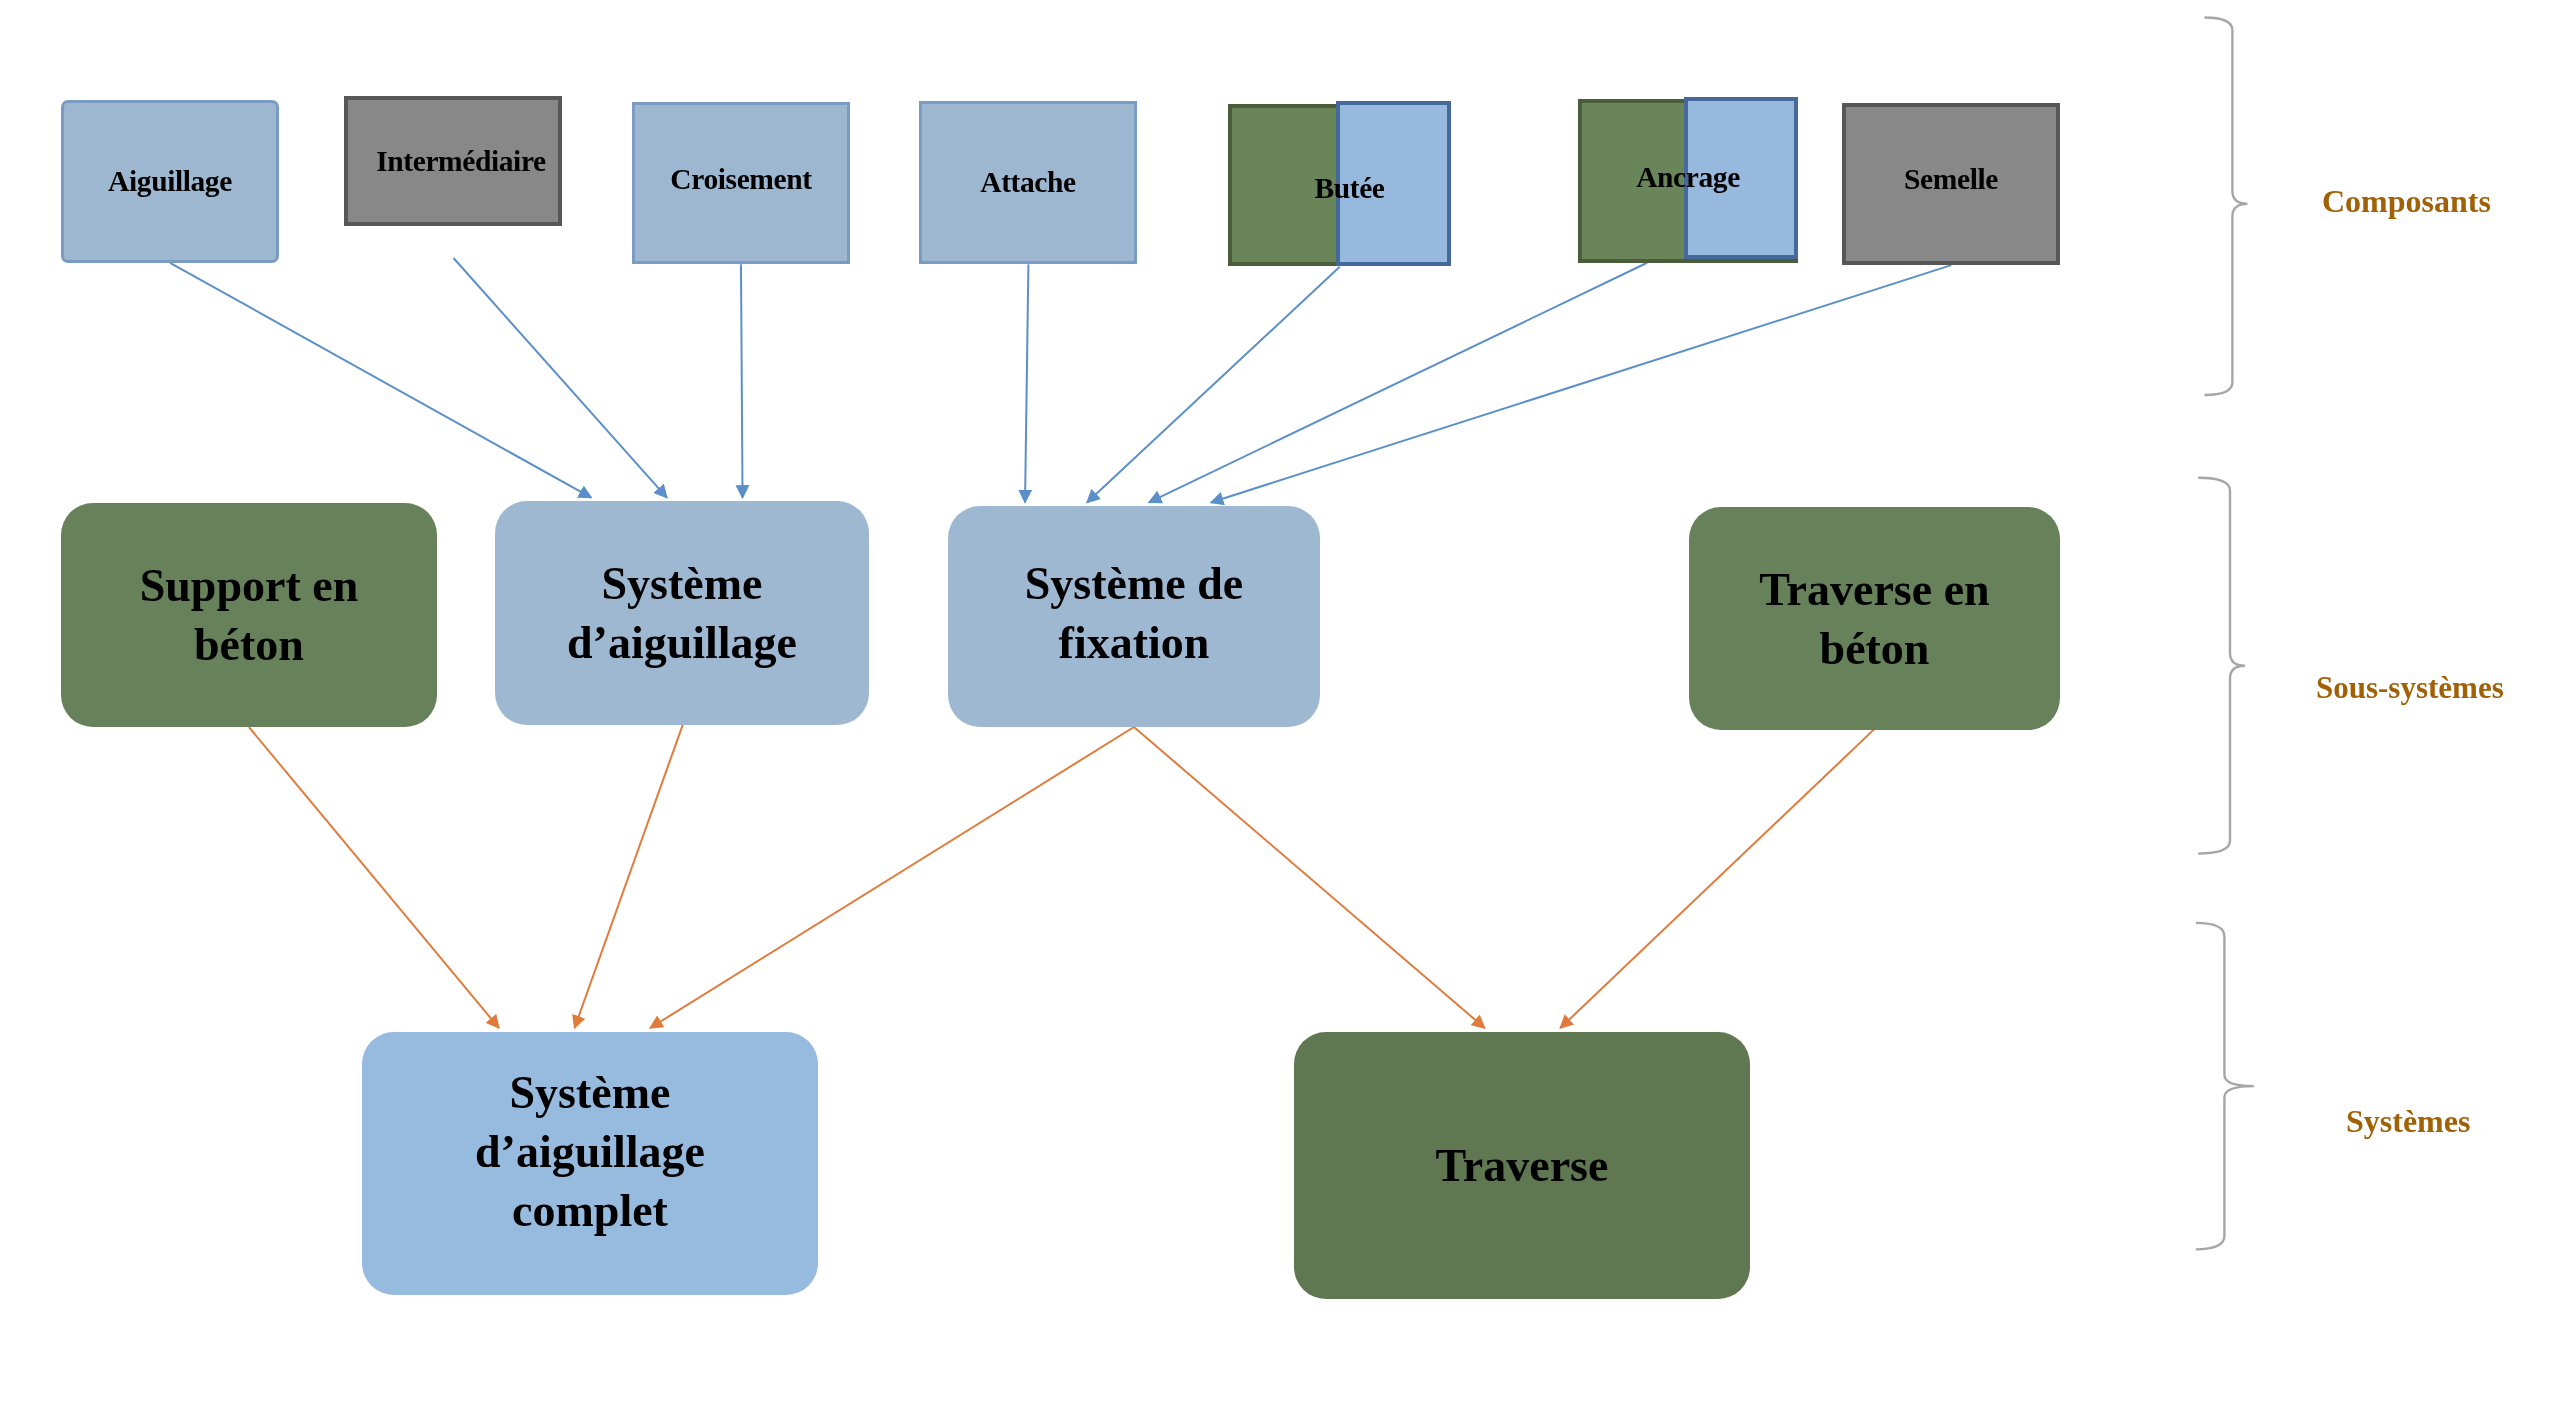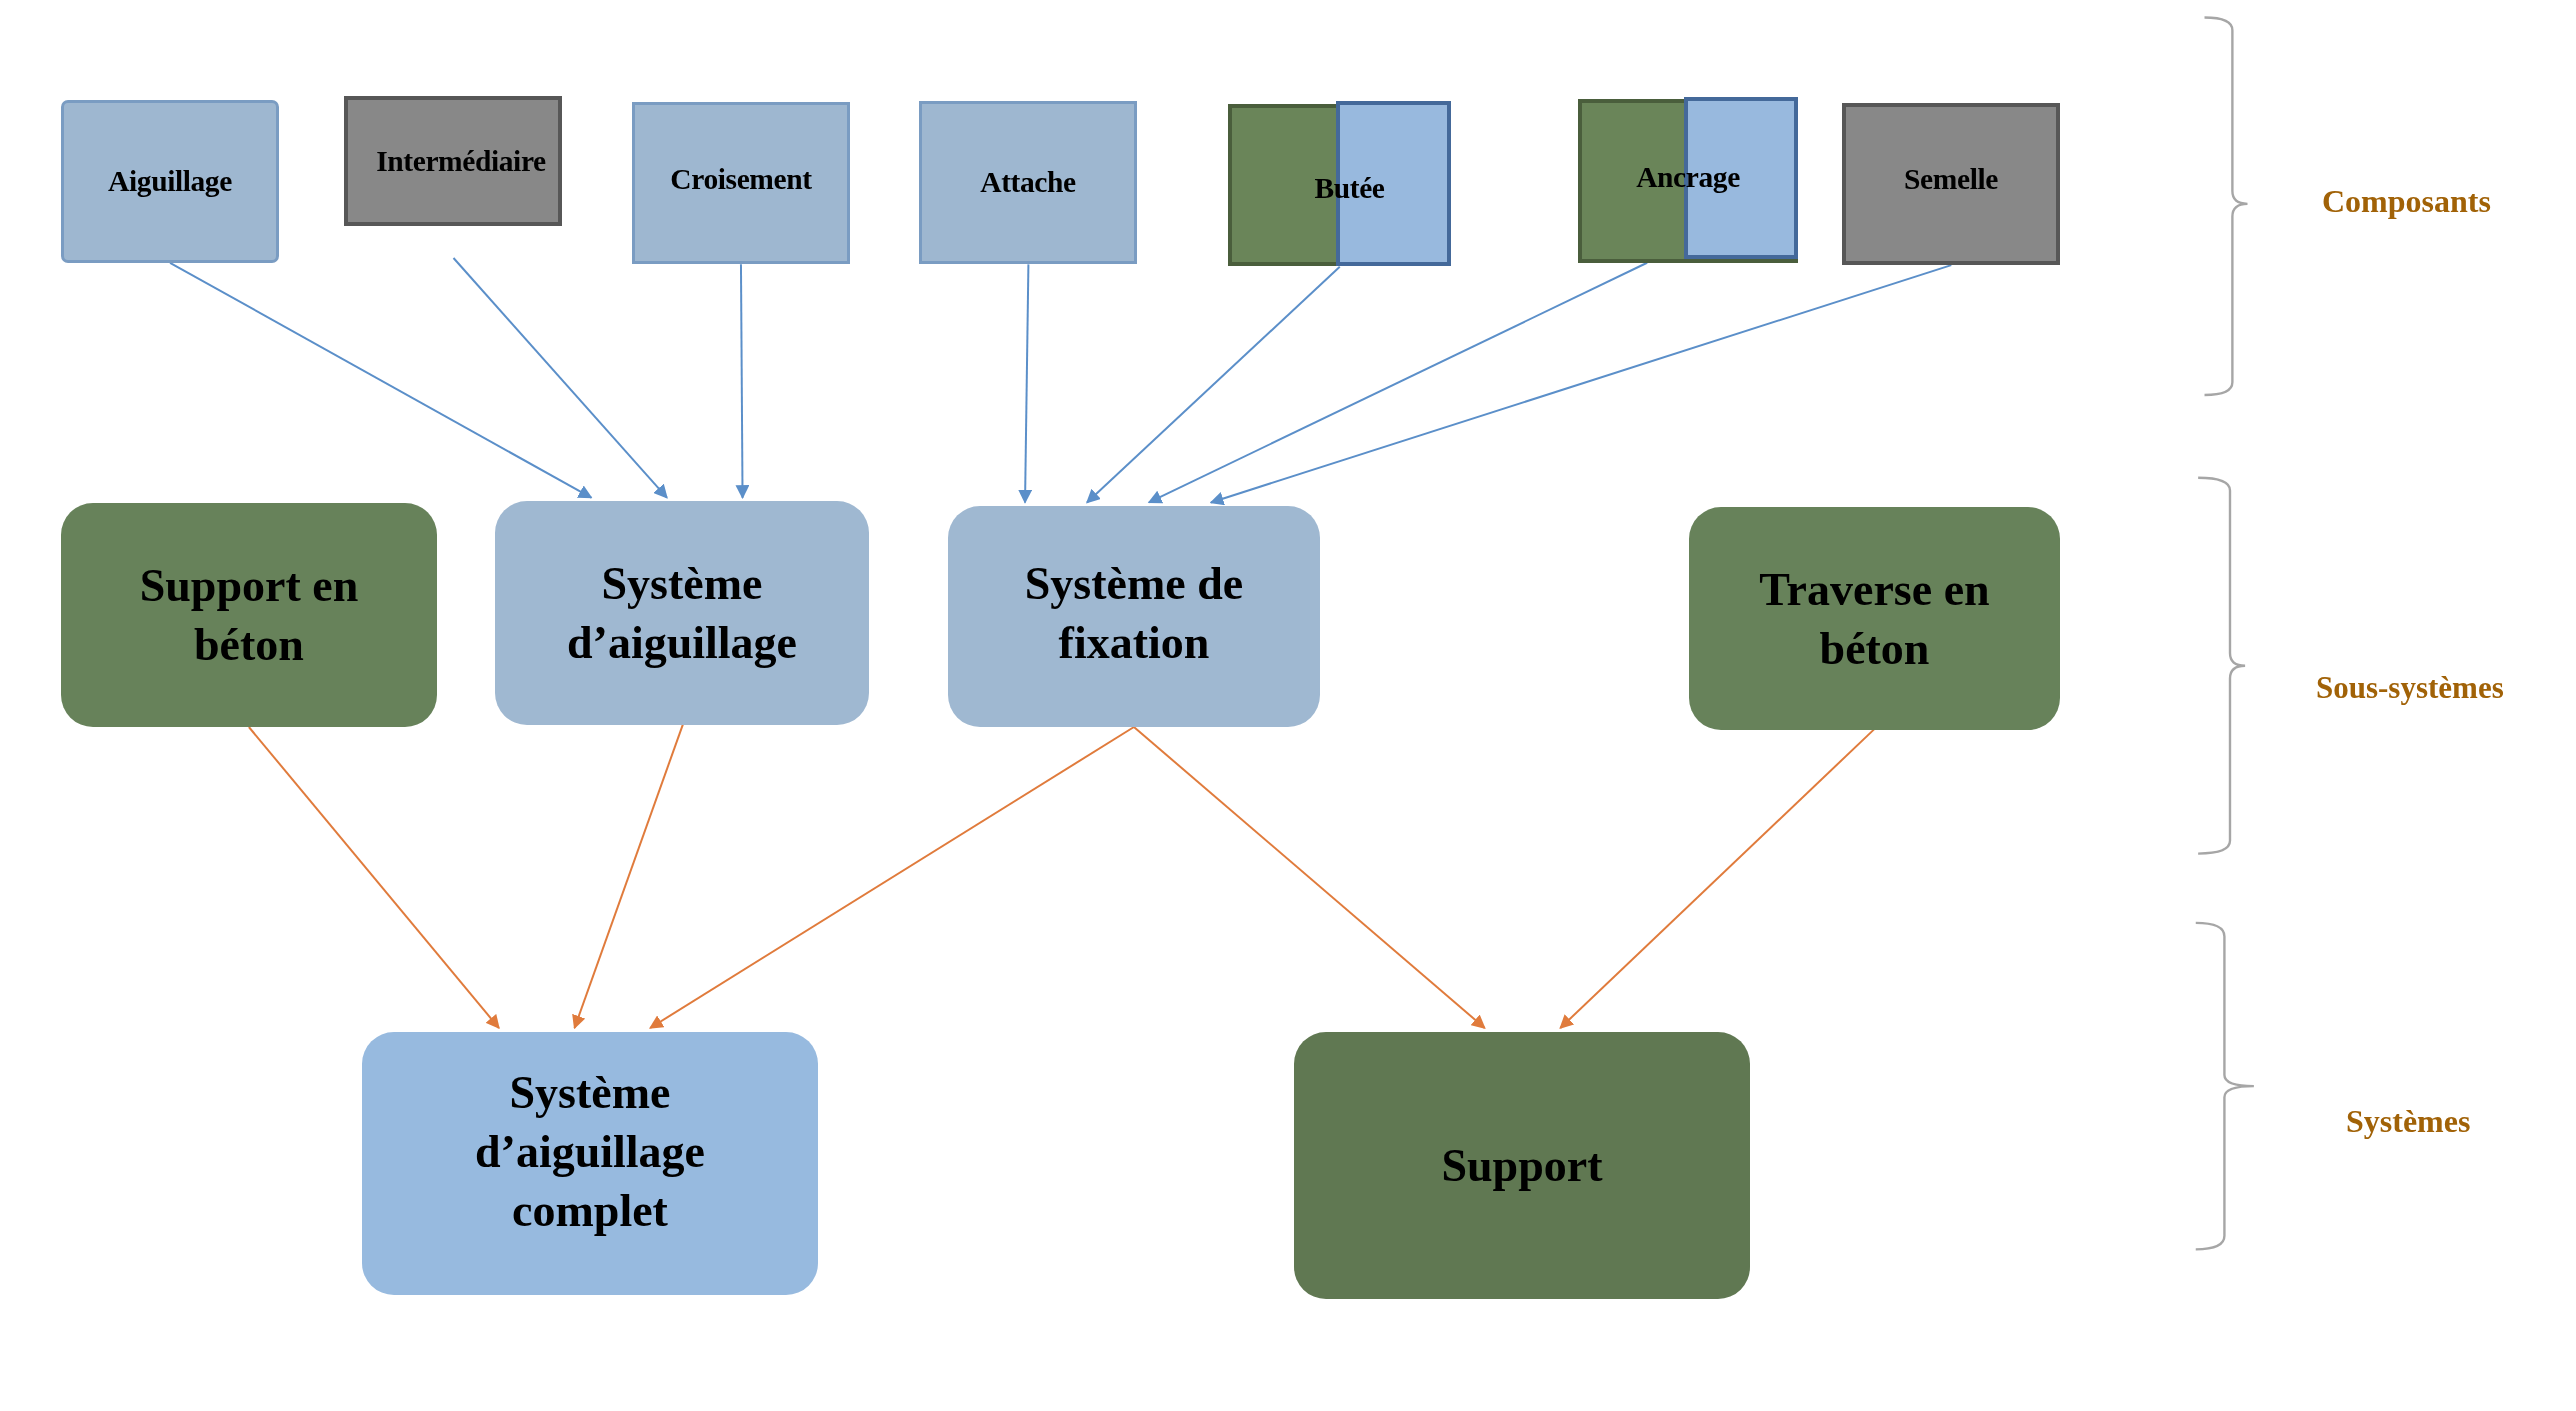--- a/index.html
+++ b/index.html
@@ -110,20 +110,20 @@
 
 <div class="sub sys blue" id="n-sys_aiguillage_complet" style="left:362px; top:1032px; width:456px; height:263px;">
   <div style="margin-top:-24px;">
     <div>Système</div>
     <div>d’aiguillage</div>
     <div>complet</div>
   </div>
 </div>
 <div class="sub sys dgreen" id="n-traverse_preassemblee" style="left:1294px; top:1032px; width:456px; height:267px;">
   <div>
-    <div>Support</div>
+    <div>Traverse</div>
   </div>
 </div>
 
 <div class="level-label" style="left:2322px; top:183px;">Composants</div>
 <div class="level-label" style="left:2316px; top:646px; font-size:31px;margin-top:24px;">Sous-systèmes</div>
 <div class="level-label" style="left:2346px; top:1103px;">Systèmes</div>
 
 
 </body></html>

